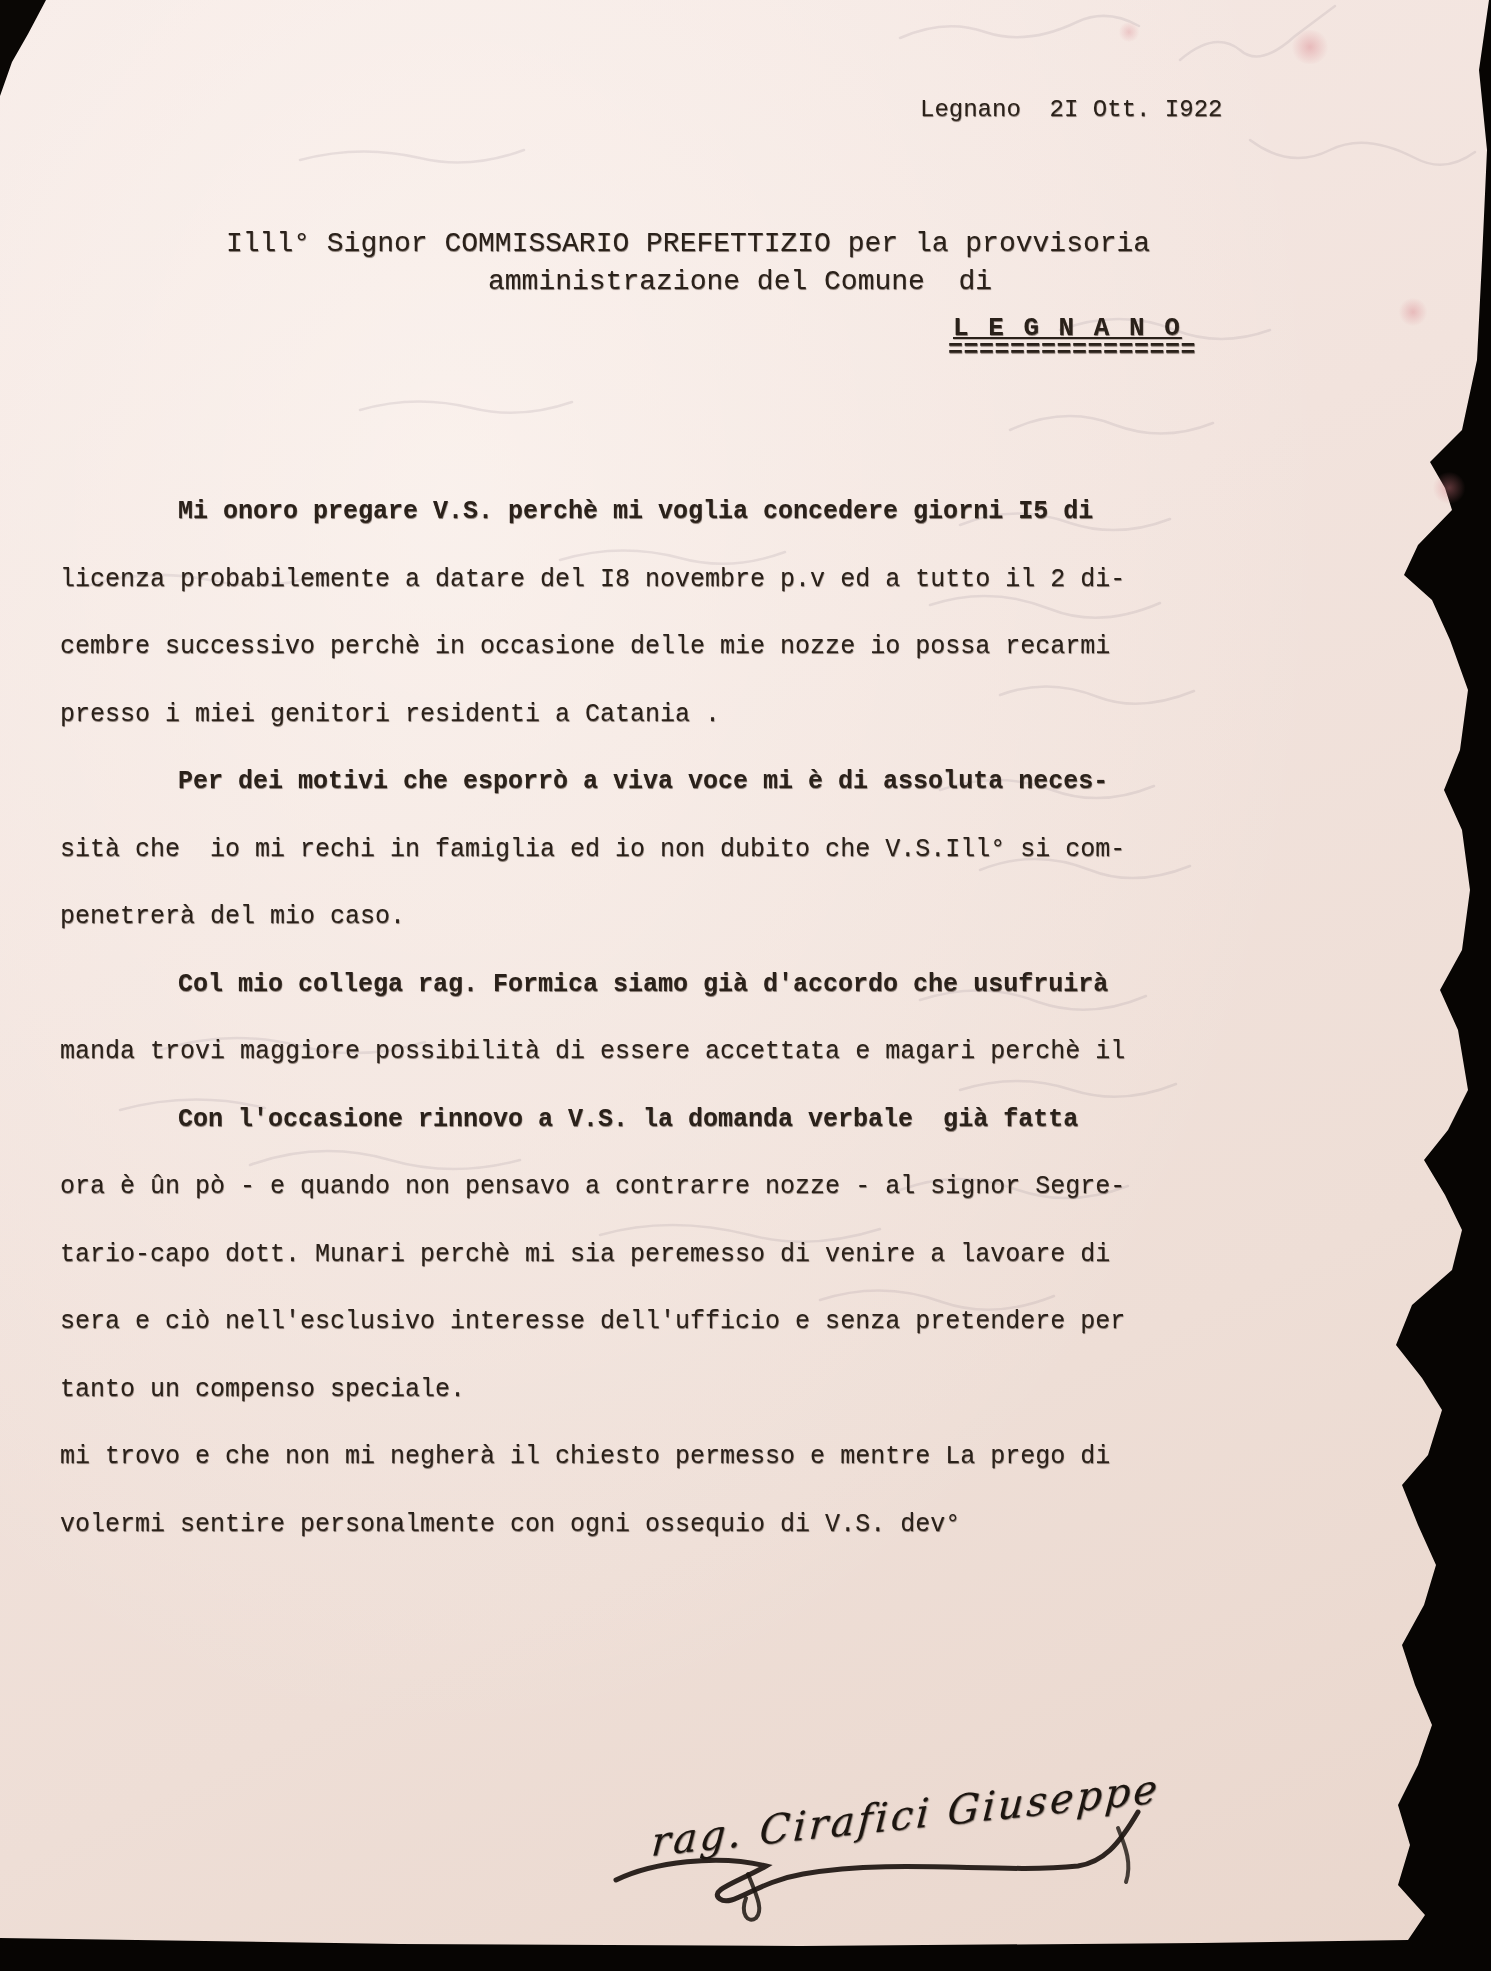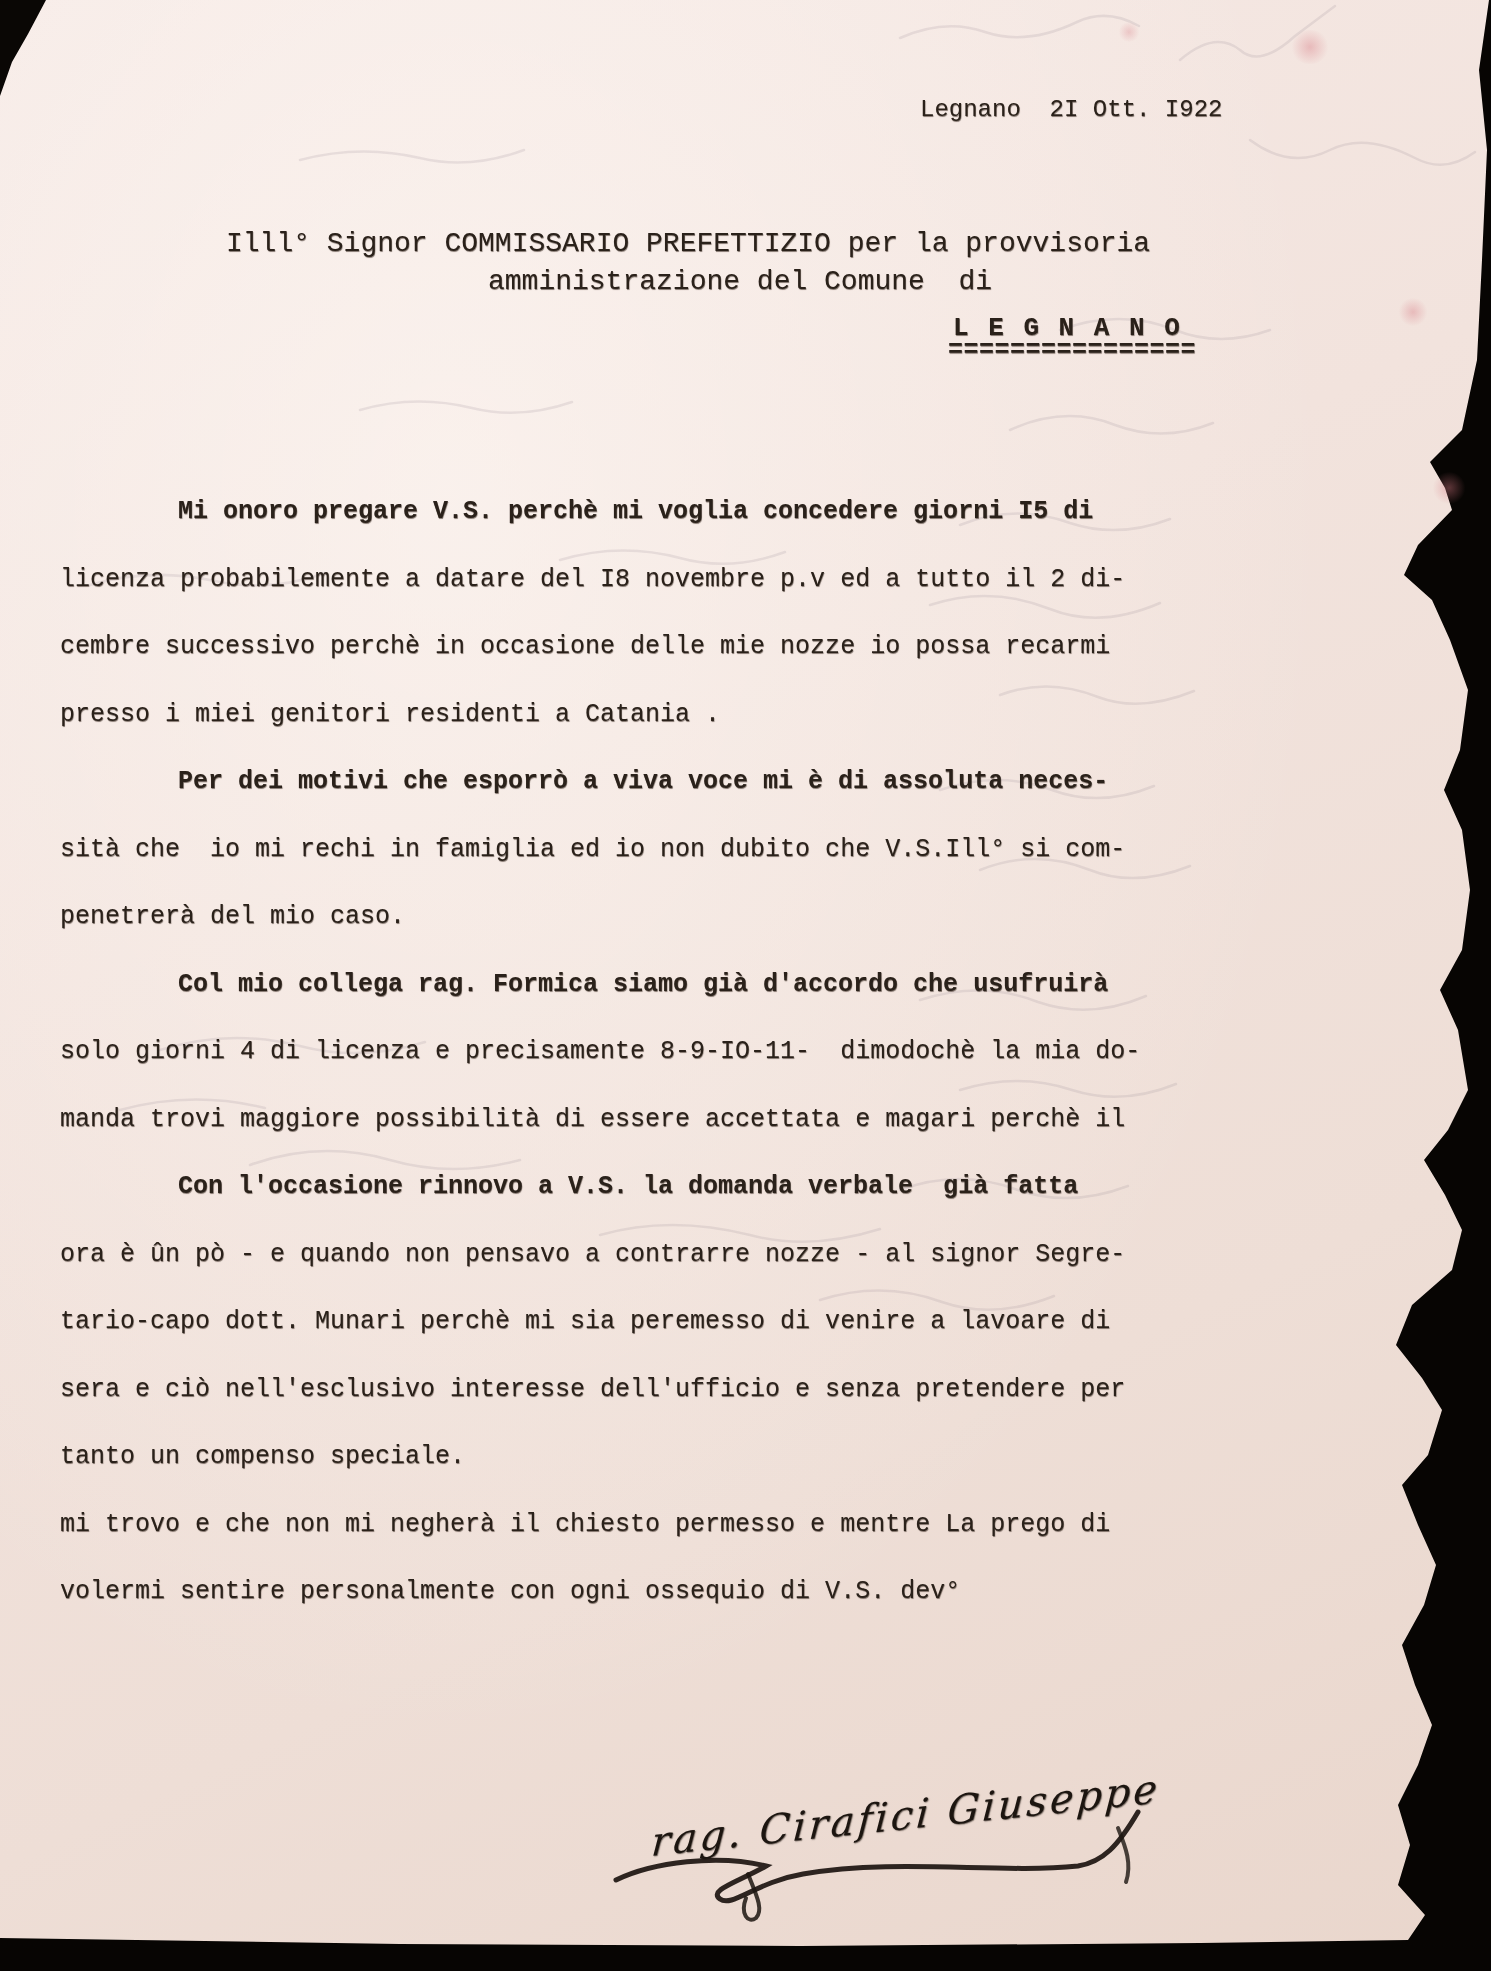--- a/index.html
+++ b/index.html
@@ -43,21 +43,21 @@
   }
   .type {
     position: absolute;
     color: #2a211a;
     text-shadow: 0.5px 0.5px 0.7px rgba(43,30,20,0.55);
     white-space: pre;
   }
   #date-line   { left: 920px; top: 96px;  font-size: 24px; }
   #addr-line-1 { left: 226px; top: 228px; font-size: 28px; }
   #addr-line-2 { left: 488px; top: 266px; font-size: 28px; }
-  #city-name   { left: 953px; top: 313px; font-size: 26px; letter-spacing: 2px; font-weight: bold; }
+  #city-name   { left: 953px; top: 313px; font-size: 26px; letter-spacing: 2px; font-weight: bold; text-decoration: underline; }
   #city-underline { left: 948px; top: 336px; font-size: 25px; font-weight: bold; letter-spacing: 0.5px; }
   #body-block {
     position: absolute; left: 60px; top: 492px; width: 1160px;
     font-size: 25px;
     color: #2a211a;
   }
   #body-block .line {
     height: 67.5px;
     line-height: 40px;
     white-space: pre;
@@ -137,21 +137,20 @@
 
   <div id="body-block">
     <div class="line indent">Mi onoro pregare V.S. perchè mi voglia concedere giorni I5 di</div>
     <div class="line">licenza probabilemente a datare del I8 novembre p.v ed a tutto il 2 di-</div>
     <div class="line">cembre successivo perchè in occasione delle mie nozze io possa recarmi</div>
     <div class="line">presso i miei genitori residenti a Catania .</div>
     <div class="line indent">Per dei motivi che esporrò a viva voce mi è di assoluta neces-</div>
     <div class="line">sità che  io mi rechi in famiglia ed io non dubito che V.S.Ill° si com-</div>
     <div class="line">penetrerà del mio caso.</div>
     <div class="line indent">Col mio collega rag. Formica siamo già d'accordo che usufruirà</div>
-    <div class="line">solo giorni 4 di licenza e precisamente 8-9-IO-11-  dimodochè la mia do-</div>
     <div class="line">manda trovi maggiore possibilità di essere accettata e magari perchè il</div>
     <div class="line indent">Con l'occasione rinnovo a V.S. la domanda verbale  già fatta</div>
     <div class="line">ora è ûn pò - e quando non pensavo a contrarre nozze - al signor Segre-</div>
     <div class="line">tario-capo dott. Munari perchè mi sia peremesso di venire a lavoare di</div>
     <div class="line">sera e ciò nell'esclusivo interesse dell'ufficio e senza pretendere per</div>
     <div class="line">tanto un compenso speciale.</div>
     <div class="line">mi trovo e che non mi negherà il chiesto permesso e mentre La prego di</div>
     <div class="line">volermi sentire personalmente con ogni ossequio di V.S. dev°</div>
   </div>
 

